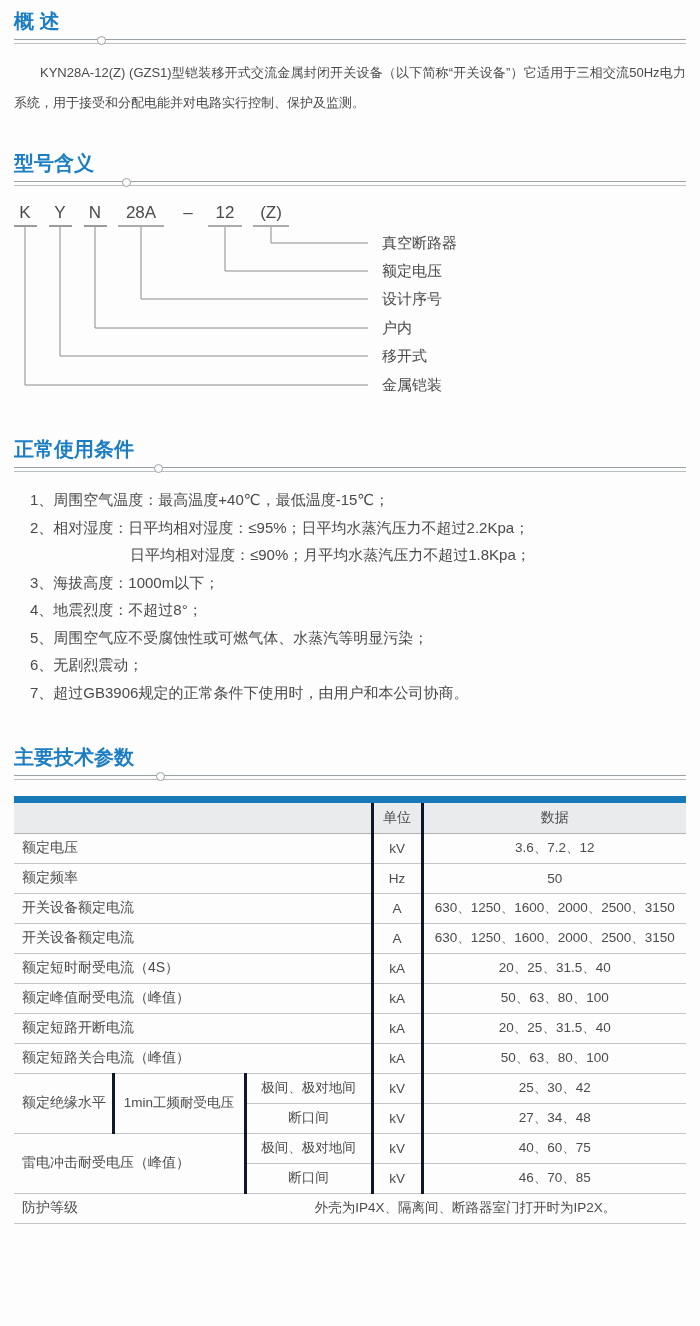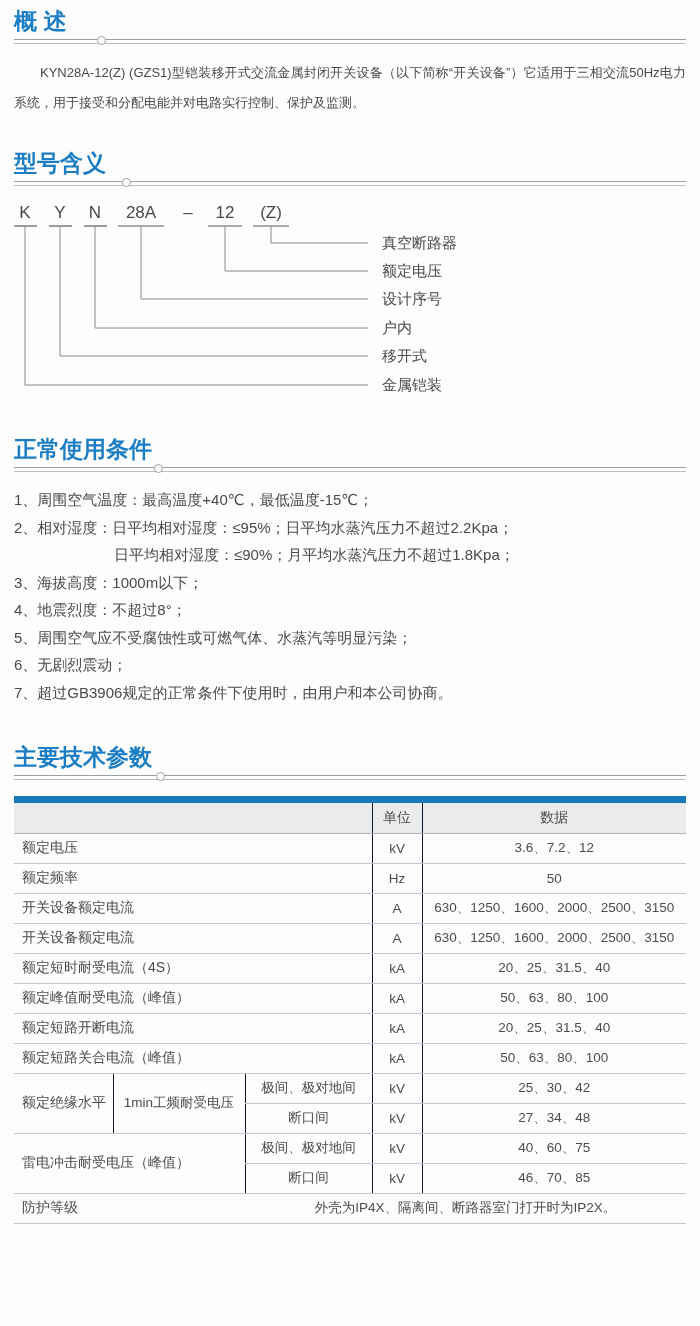--- a/index.html
+++ b/index.html
@@ -5,56 +5,56 @@
   * { margin:0; padding:0; box-sizing:border-box; }
   body {
     width:700px; height:1326px; overflow:hidden;
     background:#fdfdfd;
     font-family:"Liberation Sans","DejaVu Sans",sans-serif;
     color:#4a4a4a;
   }
   .page { padding:10px 14px 0 14px; }
 
   
-  .sec-title { color:#1b7ec4; font-size:23px; font-weight:bold; line-height:23px; }
+  .sec-title { color:#1b7ec4; font-size:20px; font-weight:bold; line-height:23px; }
   .sec-rule { position:relative; height:5px; border-top:1px solid #9aa1a5; border-bottom:1px solid #b9bec1; margin-top:6px; }
   .rule-dot { position:absolute; top:-4px; width:9px; height:9px; background:#fff;
               border:1px solid #9aa1a5; border-radius:50%; }
   .dot-overview   { left:83px; }
   .dot-model      { left:108px; }
   .dot-conditions { left:140px; }
   .dot-params     { left:142px; }
 
   
   .paras { margin-top:14px; }
   .paras p { font-size:13px; line-height:30px; text-indent:2em; text-align:justify; }
 
   
   .sec-model { margin-top:34px; }
   .model-diagram { margin-top:14px; display:block; }
   .model-diagram text { font-family:"Liberation Sans","DejaVu Sans",sans-serif; }
 
   
   .sec-conditions { margin-top:40px; }
-  .cond-list { margin-top:14px; }
+  .cond-list { margin-top:14px;margin-left:16px; }
   .cond-item { font-size:15px; line-height:27.5px; white-space:nowrap; }
   .cond-item.indent { padding-left:100px; }
 
   
   .sec-params { margin-top:40px; }
   .tbl-wrap { margin-top:16px; }
   .tbl-bar { height:7px; background:#1779b8; }
   table.params { width:672px; border-collapse:collapse; table-layout:fixed;
                  font-size:13.5px; color:#4c4c4c; }
   table.params th { background:#e9ebed; height:30px; font-weight:normal; font-size:14px;
                     border-bottom:1px solid #aeb4b8; }
   table.params td { height:30px; border-bottom:1px solid #c3c7ca; }
   .lbl { text-align:left; padding-left:8px; font-size:14px; }
   .c   { text-align:center; }
-  .bl  { border-left:1px solid #0f172a; }
+  .bl  { border-left:3px solid #0f172a; }
   .row-protection td { height:26px;margin-top:16px; }
 </style>
 </head>
 <body>
 
 <div class="page">
 
   <div class="sec">
     <div class="sec-title">概 述</div>
     <div class="sec-rule">

